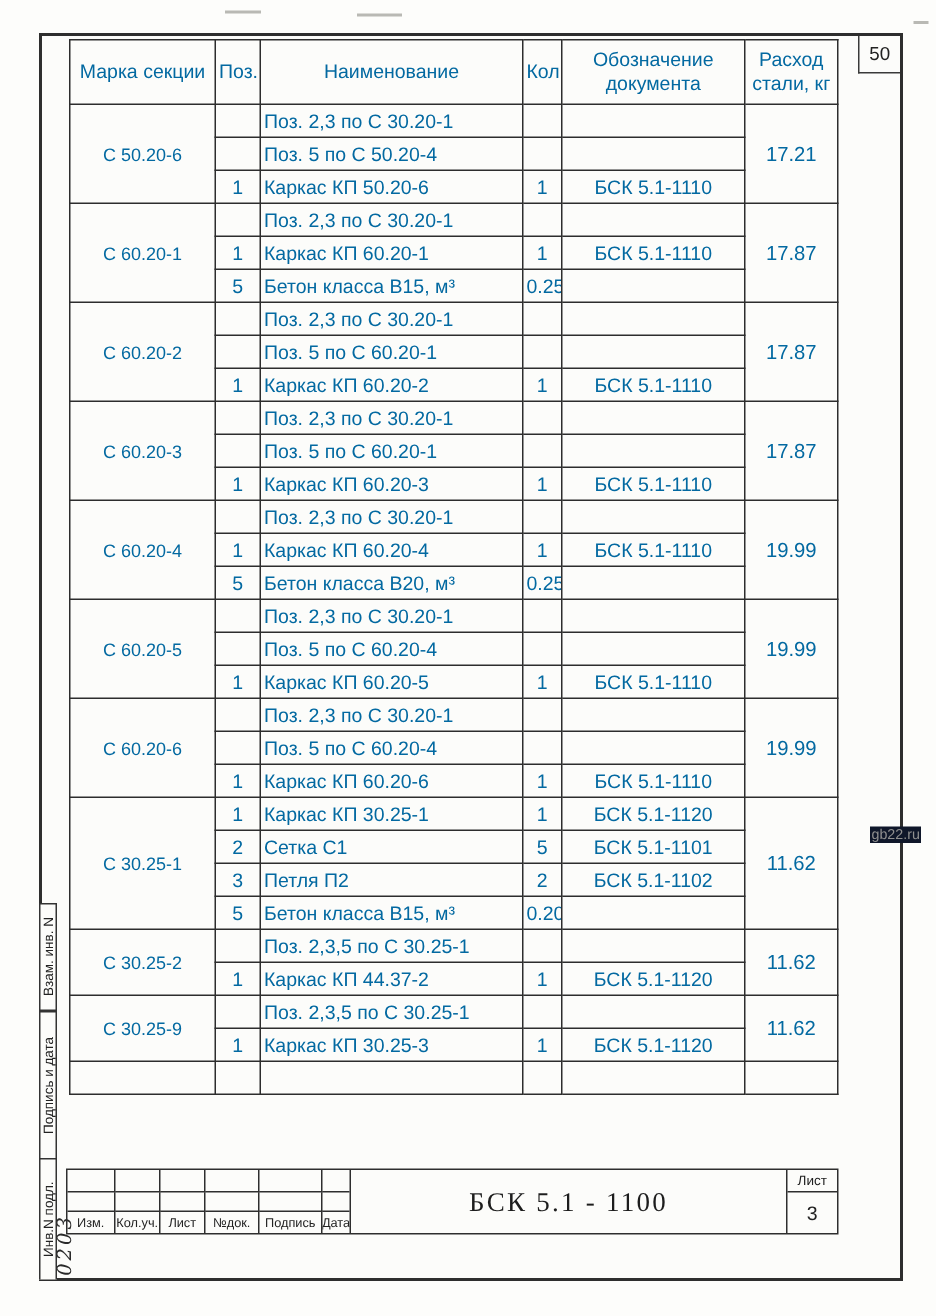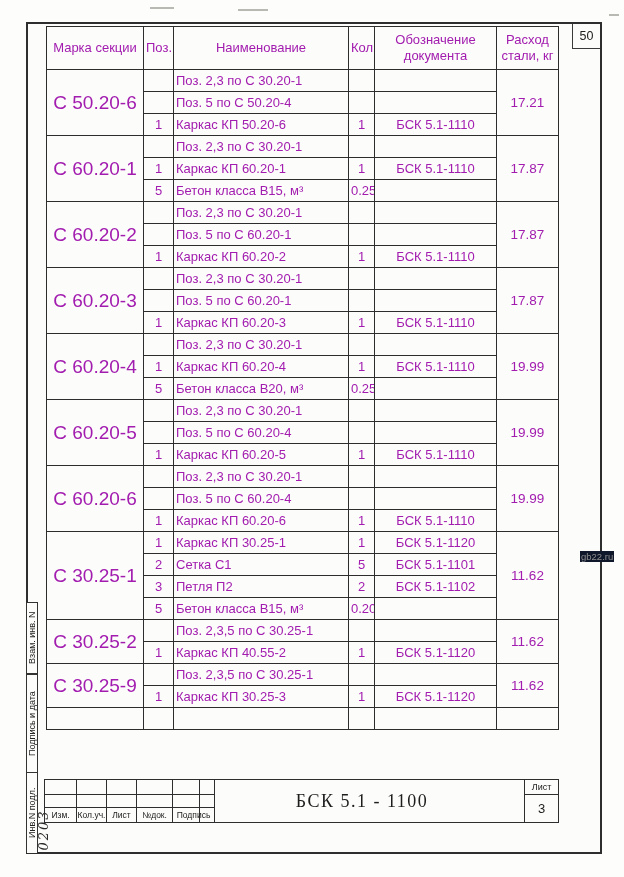--- a/index.html
+++ b/index.html
@@ -19,40 +19,40 @@
   .corner-box {
     position:absolute; top:0; right:0; width:28px; height:25px;
     border-left:1.5px solid #3a3a3a; border-bottom:1.5px solid #3a3a3a;
     display:flex; align-items:center; justify-content:center;
     font-size:12.5px; color:#222;
   }
   
   table.spec {
     position:absolute; left:46px; top:26px;
     border-collapse:collapse; table-layout:fixed; width:512px;
-    font-size:13px; color:#a21caf;
+    font-size:13px; color:#0369a1;
   }
   table.spec td, table.spec th {
     border:1.5px solid #2d2d2d; overflow:hidden; white-space:nowrap;
   }
   table.spec th { font-weight:normal; height:43px; white-space:normal; line-height:1.25; font-size:13px; padding:1px 2px; }
   table.spec td { height:22px; padding:0 2px; }
-  td.mark { text-align:center; font-size:19px; }
+  td.mark { text-align:center; font-size:12px; }
   td.pos  { text-align:center; }
   td.nm   { text-align:left; padding-left:7px;margin-top:40px; }
   td.qty  { text-align:center; }
   td.doc  { text-align:center; }
   td.steel{ text-align:center; font-size:13.5px; }
   
   .titleblock {
     position:absolute; left:44px; top:779px; width:515px; height:44px;
     display:flex; font-size:8.5px; color:#222;
   }
   .revgrid {
-    width:156px; height:44px; border:1.5px solid #2e2e2e;
+    width:190px; height:44px; border:1.5px solid #2e2e2e;
     display:grid;
     grid-template-columns: 32px 30px 30px 36px 42px 1fr;
     grid-template-rows: 15px 13px 1fr;
   }
   .revgrid > div {
     border-right:1px solid #2e2e2e; border-bottom:1px solid #2e2e2e;
     display:flex; align-items:center; justify-content:center;
     overflow:hidden; white-space:nowrap;
   }
   .revgrid > div:nth-child(6n) { border-right:none;text-align:right; }
@@ -295,21 +295,21 @@
   <tr>
     <td class="mark" rowspan="2">С 30.25-2</td>
     <td class="pos"></td>
     <td class="nm">Поз. 2,3,5 по С 30.25-1</td>
     <td class="qty"></td>
     <td class="doc"></td>
     <td class="steel" rowspan="2">11.62</td>
   </tr>
   <tr>
     <td class="pos">1</td>
-    <td class="nm">Каркас КП 40.55-2</td>
+    <td class="nm">Каркас КП 44.37-2</td>
     <td class="qty">1</td>
     <td class="doc">БСК 5.1-1120</td>
   </tr>
 
   <tr>
     <td class="mark" rowspan="2">С 30.25-9</td>
     <td class="pos"></td>
     <td class="nm">Поз. 2,3,5 по С 30.25-1</td>
     <td class="qty"></td>
     <td class="doc"></td>

